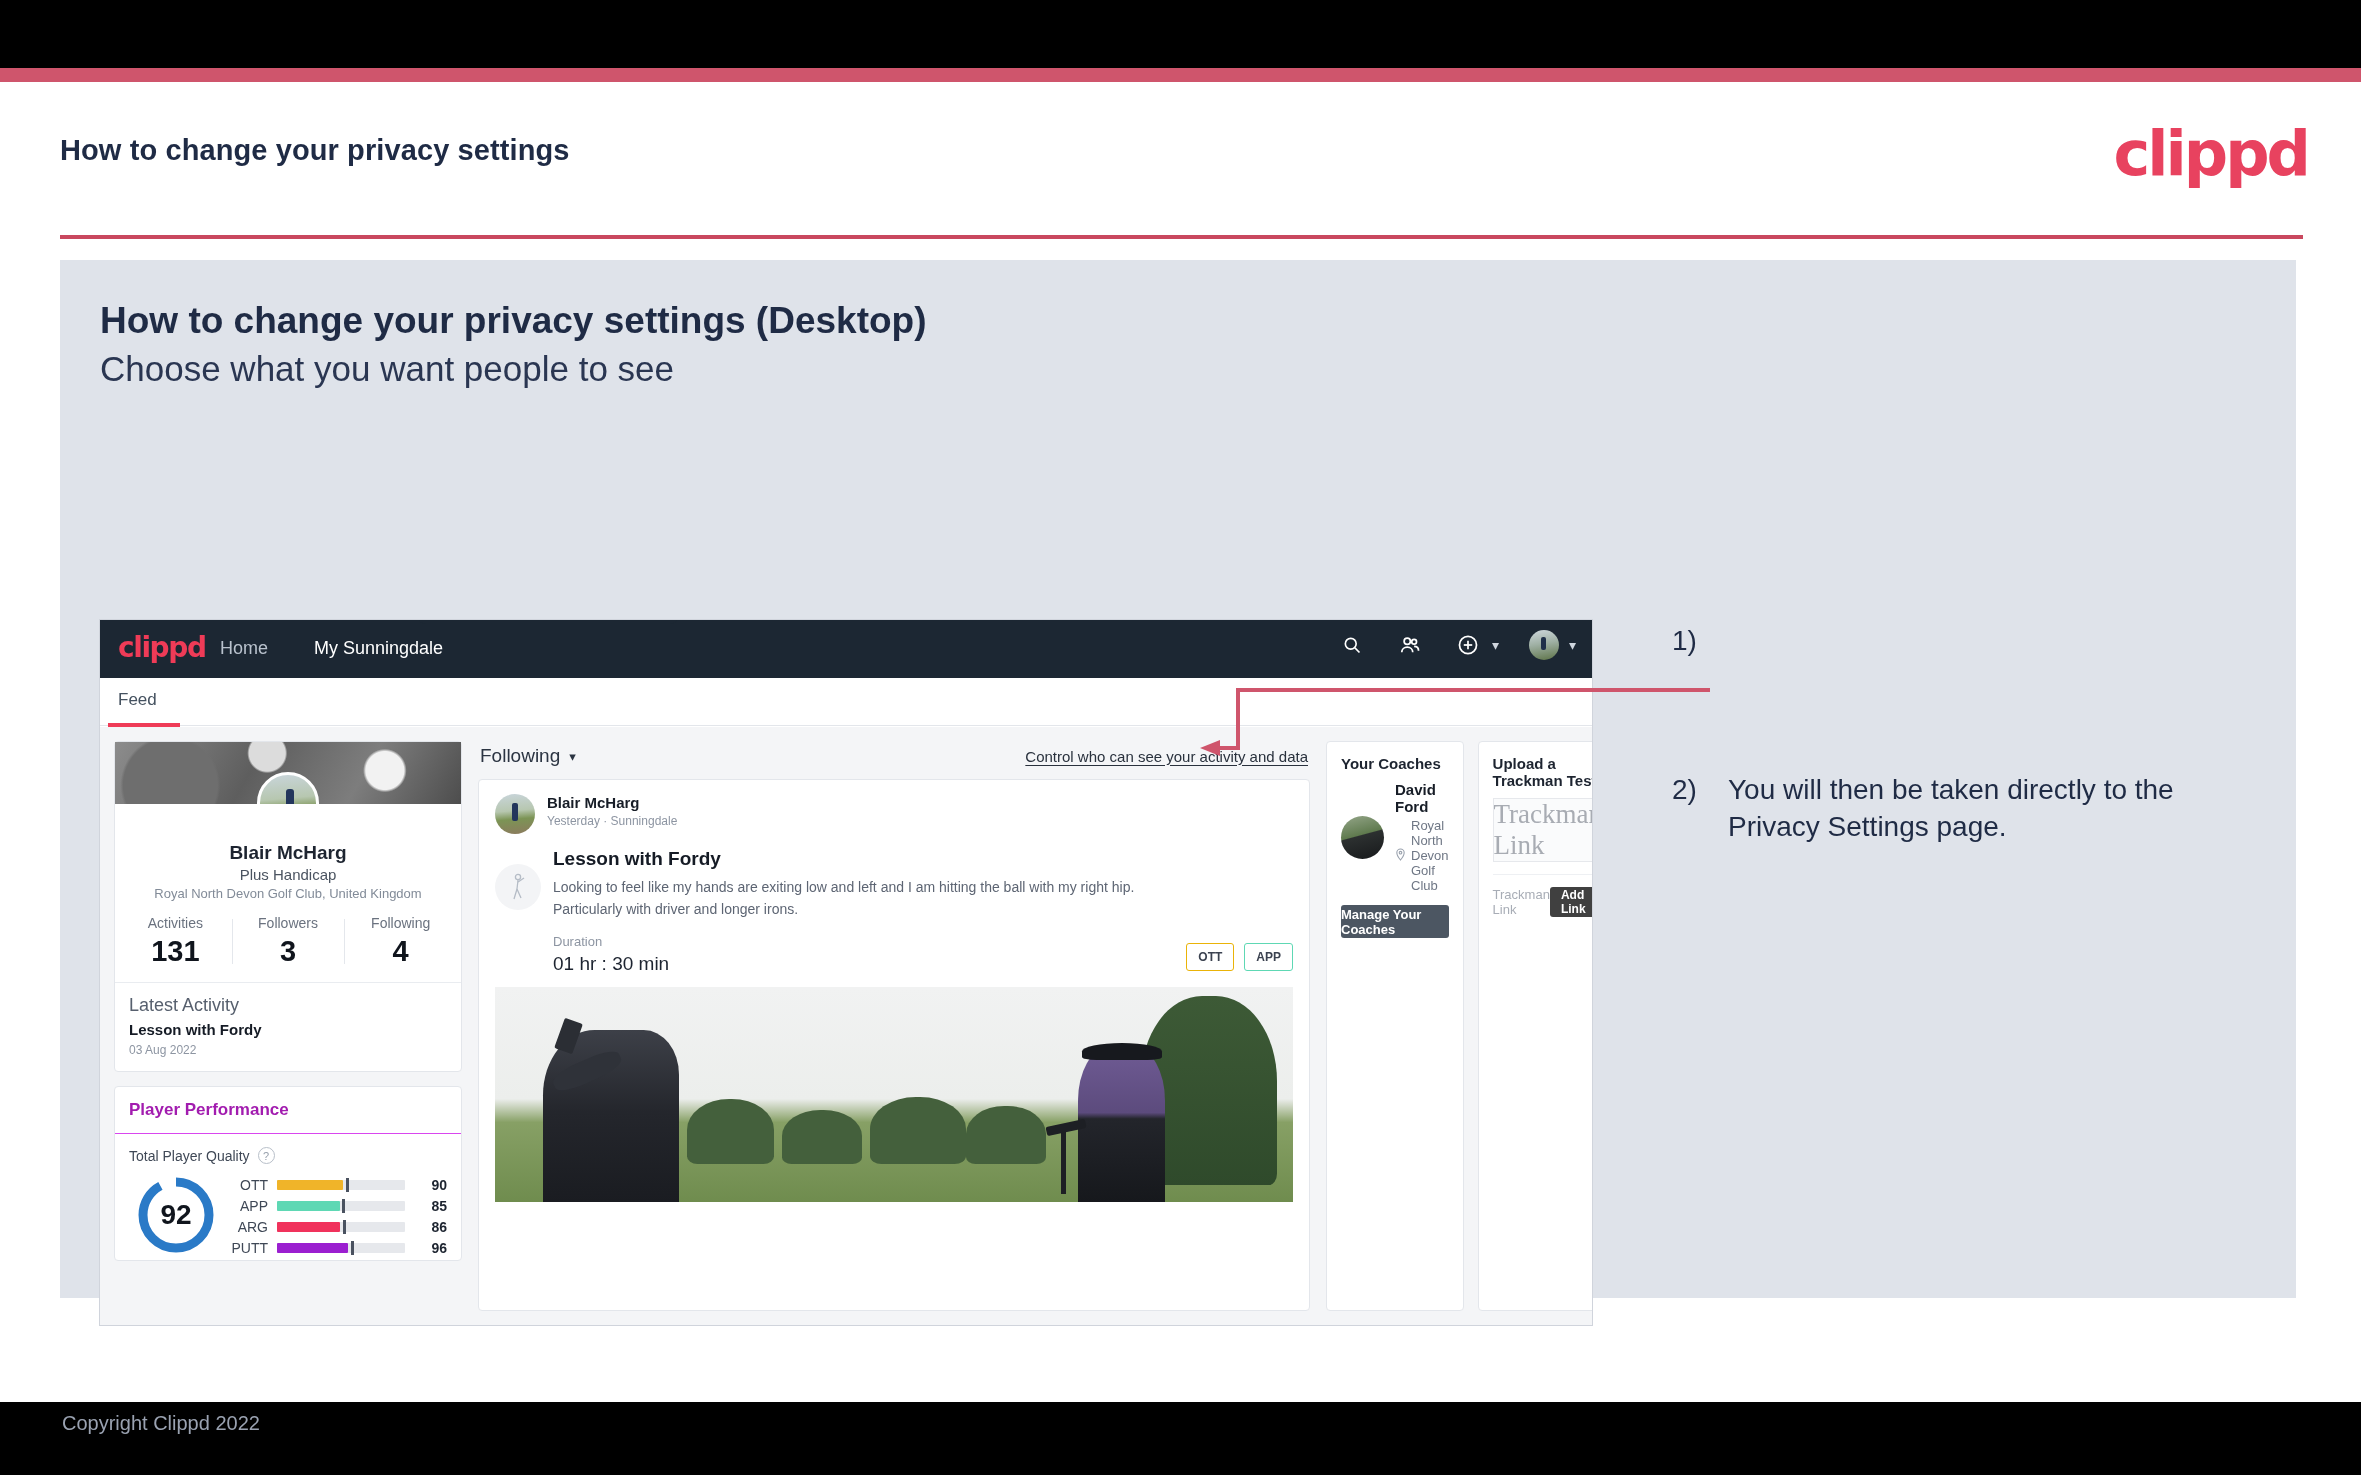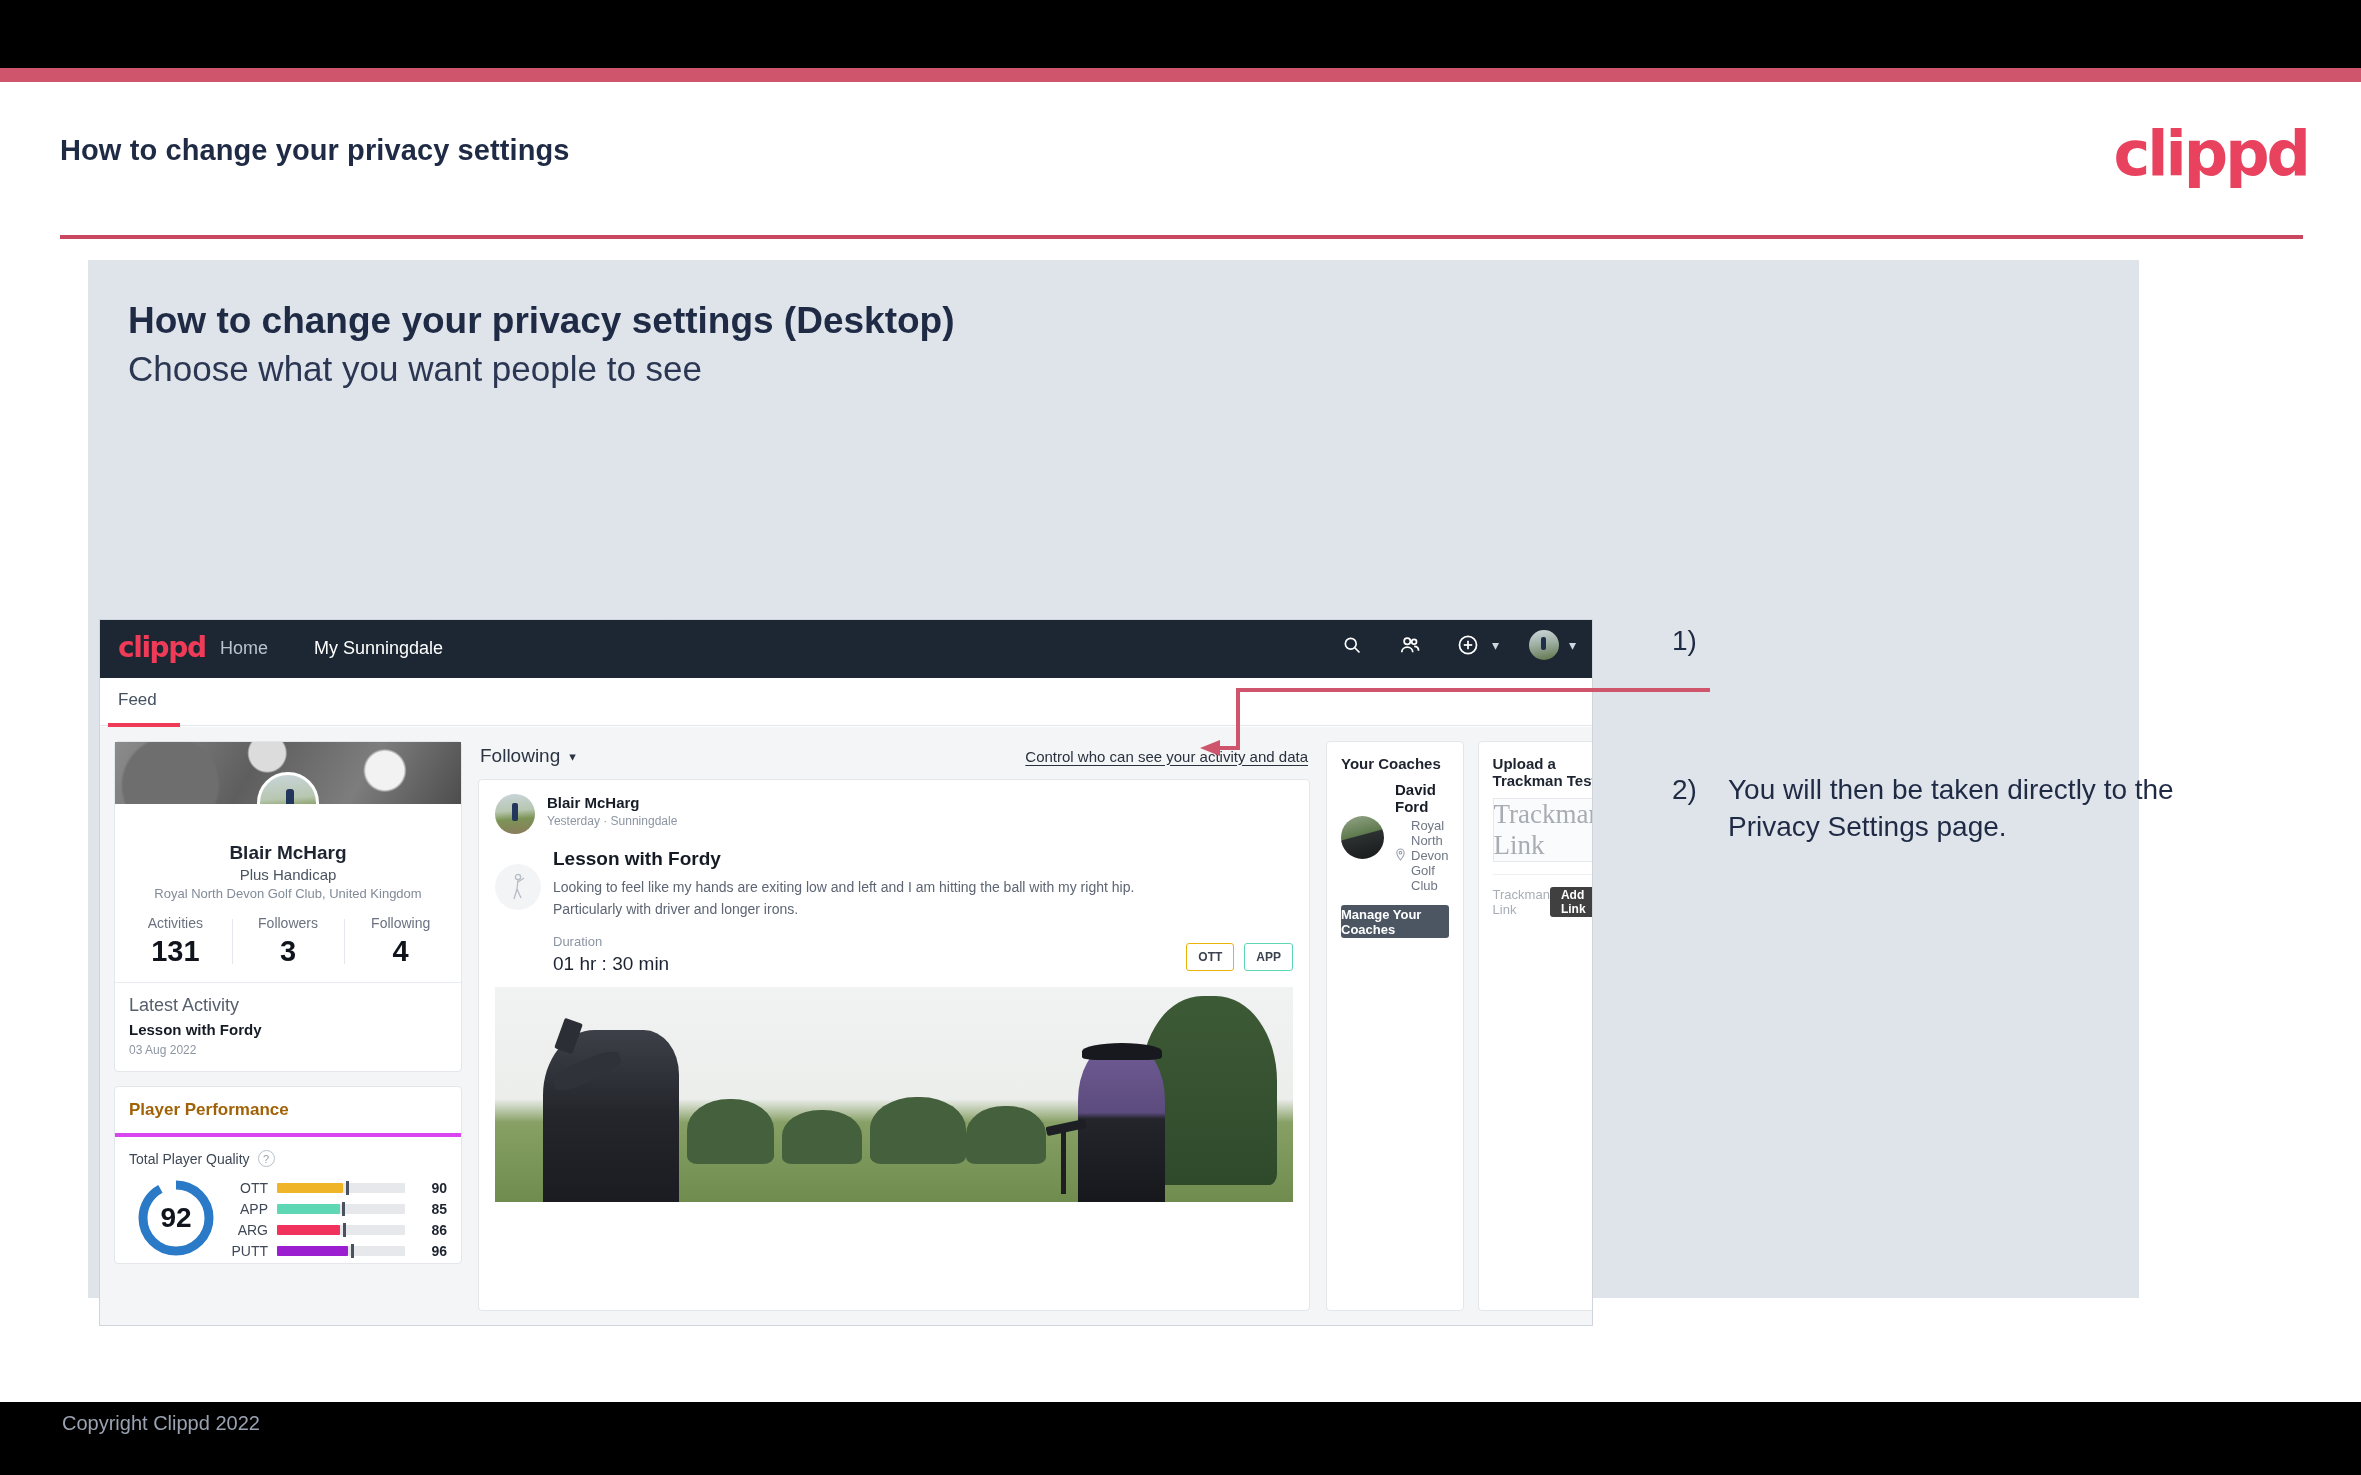--- a/index.html
+++ b/index.html
@@ -29,23 +29,22 @@
     position:absolute; right:53px; top:35px;
     font-size:62px; font-weight:800; color:#e8425f;
     letter-spacing:-3px; font-family:"DejaVu Sans", sans-serif;
   }
   .header-rule {
     position:absolute; left:60px; top:153px; width:2243px; height:4px; background:#c9485f;
   }
 
   
   .panel {
-    position:absolute; left:60px; top:178px; width:2051px; height:1038px;
+    position:absolute; left:60px; top:178px; width:2236px; height:1038px;
     background:#dfe3ea;
-    margin-left:28px;
   }
   .panel-title {
     position:absolute; left:40px; top:40px;
     font-size:37px; font-weight:700; color:#1f2b45;
   }
   .panel-sub {
     position:absolute; left:40px; top:89px;
     font-size:35px; font-weight:400; color:#2a3652;
   }
 
@@ -141,21 +140,21 @@
     content:""; position:absolute; left:0; top:4px; bottom:4px; width:1px; background:#e4e7ec;
   }
   .stat-label { font-size:14px; color:#6a727f; }
   .stat-value { font-size:29px; font-weight:700; color:#10151d; margin-top:4px; }
 
   .latest { border-top:1px solid #e9ecf0; padding:12px 14px 14px; }
   .latest-cap { font-size:18px; color:#57606e; }
   .latest-title { font-size:15px; font-weight:700; color:#151b25; margin-top:5px; }
   .latest-date { font-size:12px; color:#8d95a2; margin-top:5px; }
 
-  .pp-head { padding:13px 14px; border-bottom:4px solid #d946ef; font-size:17px; font-weight:700; color:#a16207; }
+  .pp-head { padding:13px 14px; border-bottom:1px solid #d946ef; font-size:17px; font-weight:700; color:#a21caf; }
   .pp-body { padding:13px 14px 0; }
   .tpq { font-size:14px; color:#3f4856; display:flex; align-items:center; gap:8px; }
   .qmark {
     width:17px; height:17px; border-radius:50%; border:1.5px solid #b8bfc9;
     color:#97a0ac; font-size:11px; display:inline-flex; align-items:center; justify-content:center;
   }
   .pp-row { display:flex; align-items:flex-start; margin-top:10px; }
   .ring { width:82px; height:82px; position:relative; flex:0 0 82px; margin-left:6px; }
   .ring svg { transform:rotate(-90deg); }
   .ring-num {

